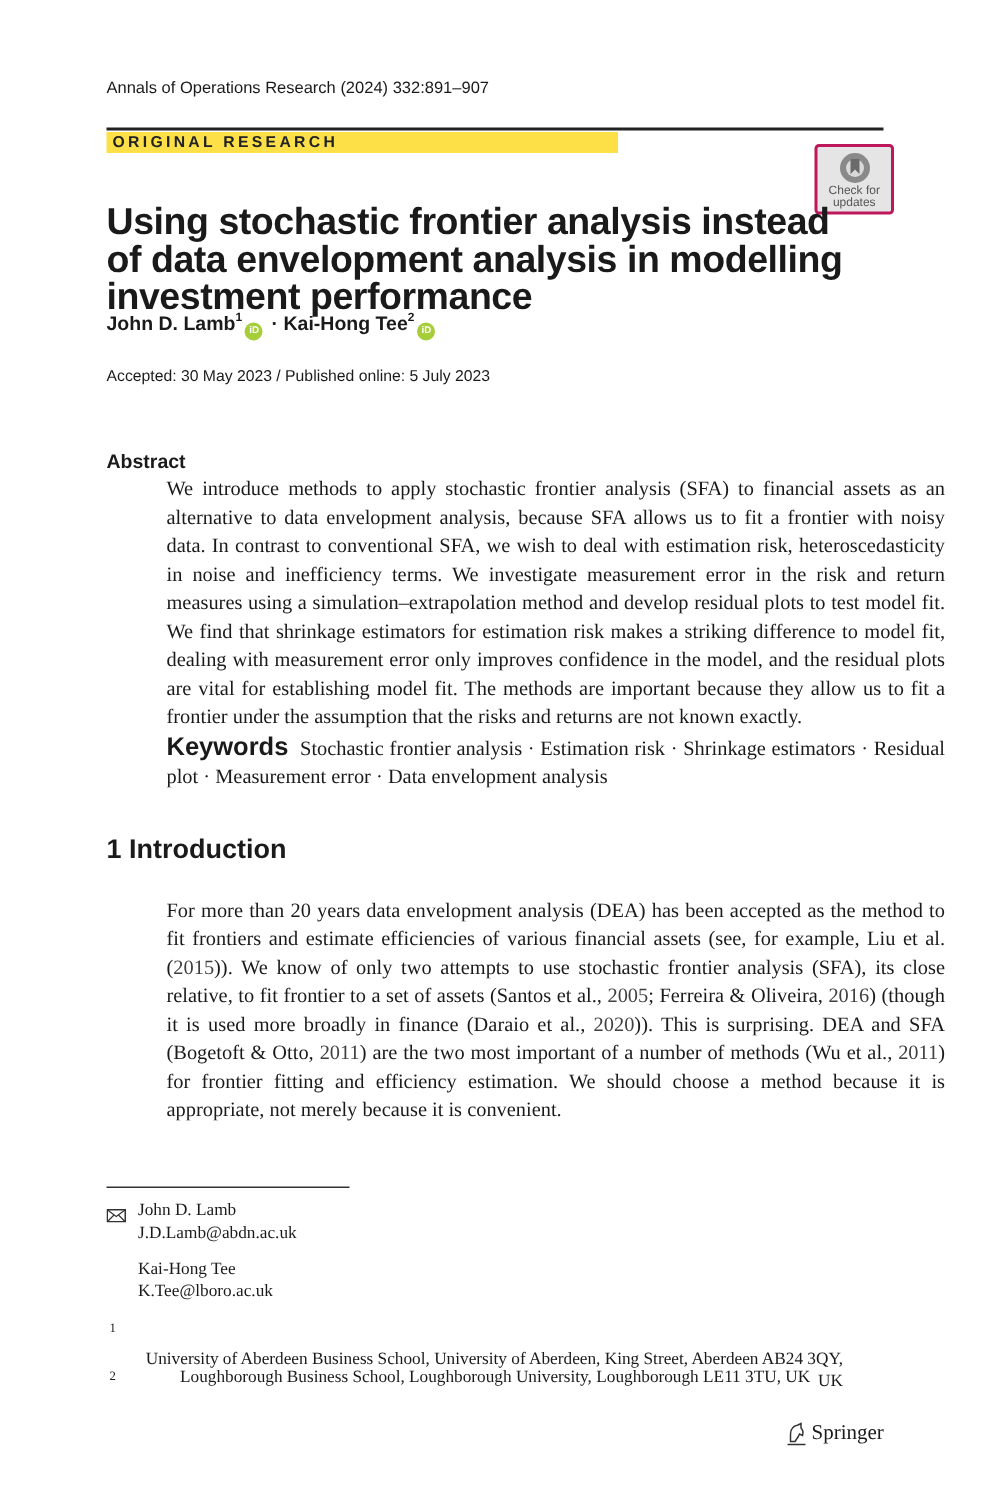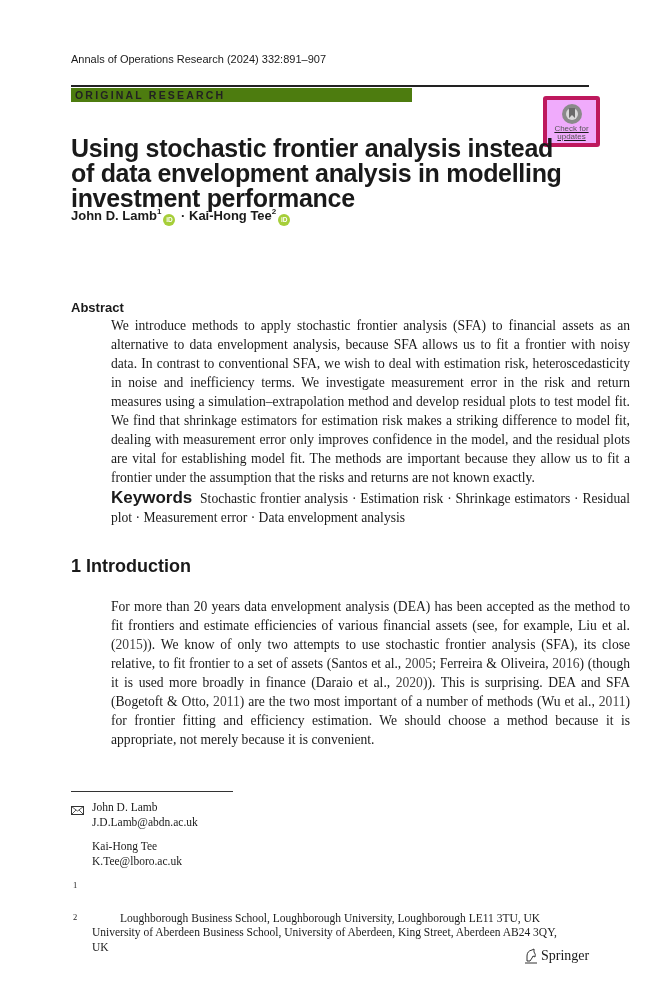--- a/index.html
+++ b/index.html
@@ -3,24 +3,24 @@
 <meta charset="utf-8">
 <style>
   html, body { margin: 0; padding: 0; background: #ffffff; }
   body { width: 660px; height: 1000px; position: relative; overflow: hidden; color: #1a1a1a; }
   .sans { font-family: "Liberation Sans", "DejaVu Sans", sans-serif; }
   .serif { font-family: "Liberation Serif", "DejaVu Serif", serif; }
   .abs { position: absolute; }
 
   #journal { left: 71px; top: 52px; font-size: 11px; line-height: 14px; }
   #rule-top { left: 71px; top: 85px; width: 518px; height: 1.5px; background: #222; }
-  #orig-bar { left: 71px; top: 88px; width: 341px; height: 14px; background: #4d7c0f; }
+  #orig-bar { left: 71px; top: 88px; width: 341px; height: 14px; background: #fde047; }
   #orig-bar span { position: absolute; left: 4px; top: 0px; font-size: 10.5px; font-weight: bold; letter-spacing: 2.2px; line-height: 14px; color: #222; }
 
-  #check { left: 543px; top: 96px; width: 49px; height: 43px; border: 4px solid #be185d; border-radius: 3px; background: #f0abfc; text-align: center; text-decoration: underline; }
+  #check { left: 543px; top: 96px; width: 49px; height: 43px; border: 2px solid #be185d; border-radius: 3px; background: #e5e5e5; text-align: center; }
   #check .badge { display: block; margin: 3px auto 0; width: 22px; height: 22px; }
   #check .lbl { font-size: 8px; line-height: 8px; color: #555; }
 
   #title { left: 71px; top: 136px; width: 500px; font-size: 25px; font-weight: bold; line-height: 25px; letter-spacing: -0.3px; }
   #authors { left: 71px; top: 203px; font-size: 13px; font-weight: bold; line-height: 18px; }
   #authors sup { font-size: 8px; vertical-align: 6px; }
   .orcid { display: inline-block; width: 12px; height: 12px; border-radius: 50%; background: #a6ce39; color: #fff; font-size: 6.5px; line-height: 12px; text-align: center; vertical-align: -2px; font-weight: bold; margin: 0 2px; }
 
   #dates { left: 71px; top: 244px; font-size: 10.5px; line-height: 14px; }
 
@@ -32,21 +32,21 @@
   #intro-head { left: 71px; top: 556px; font-size: 18px; font-weight: bold; }
   #intro { top: 597px; }
   a.cite { color: #404040; text-decoration: none; }
 
   #rule-fn { left: 71px; top: 791px; width: 162px; height: 1px; background: #333; }
   .fn { position: absolute; font-size: 11.5px; line-height: 15px; }
   #envelope { left: 71px; top: 806px; width: 13px; height: 9px; }
   #email-block { left: 92px; top: 800px; }
   #email-block .gap { height: 9px; }
   #aff1-num { left: 73px; top: 878px; font-size: 8.5px; }
-  #aff1 { left: 92px; top: 925px; width: 470px; }
+  #aff1 { left: 92px; top: 899px; width: 470px; text-align: right; }
   #aff2-num { left: 73px; top: 910px; font-size: 8.5px; }
   #aff2 { left: 108px; top: 911px; margin-left: 12px; }
 
   #springer { left: 524px; top: 948px; font-size: 14px; display: flex; align-items: center; gap: 3px; }
 </style>
 </head>
 <body>
 
 <div id="journal" class="abs sans">
   <div>Annals of Operations Research (2024) 332:891–907</div>
@@ -68,20 +68,21 @@
 
 <div id="title" class="abs sans">Using stochastic frontier analysis instead of data envelopment analysis in modelling investment performance</div>
 
 <div id="authors" class="abs sans">
   <span>John D. Lamb</span><sup>1</sup><span class="orcid">iD</span>
   <span>·</span>
   <span>Kai-Hong Tee</span><sup>2</sup><span class="orcid">iD</span>
 </div>
 
 <div id="dates" class="abs sans">
+  <div>Accepted: 30 May 2023 / Published online: 5 July 2023</div>
 </div>
 
 <div id="abs-head" class="abs sans">Abstract</div>
 <div id="abstract" class="para serif">We introduce methods to apply stochastic frontier analysis (SFA) to financial assets as an alternative to data envelopment analysis, because SFA allows us to fit a frontier with noisy data. In contrast to conventional SFA, we wish to deal with estimation risk, heteroscedasticity in noise and inefficiency terms. We investigate measurement error in the risk and return measures using a simulation–extrapolation method and develop residual plots to test model fit. We find that shrinkage estimators for estimation risk makes a striking difference to model fit, dealing with measurement error only improves confidence in the model, and the residual plots are vital for establishing model fit. The methods are important because they allow us to fit a frontier under the assumption that the risks and returns are not known exactly.</div>
 
 <div id="keywords" class="para serif">
   <b>Keywords</b>
   <span>Stochastic frontier analysis · Estimation risk · Shrinkage estimators · Residual plot · Measurement error · Data envelopment analysis</span>
 </div>
 

